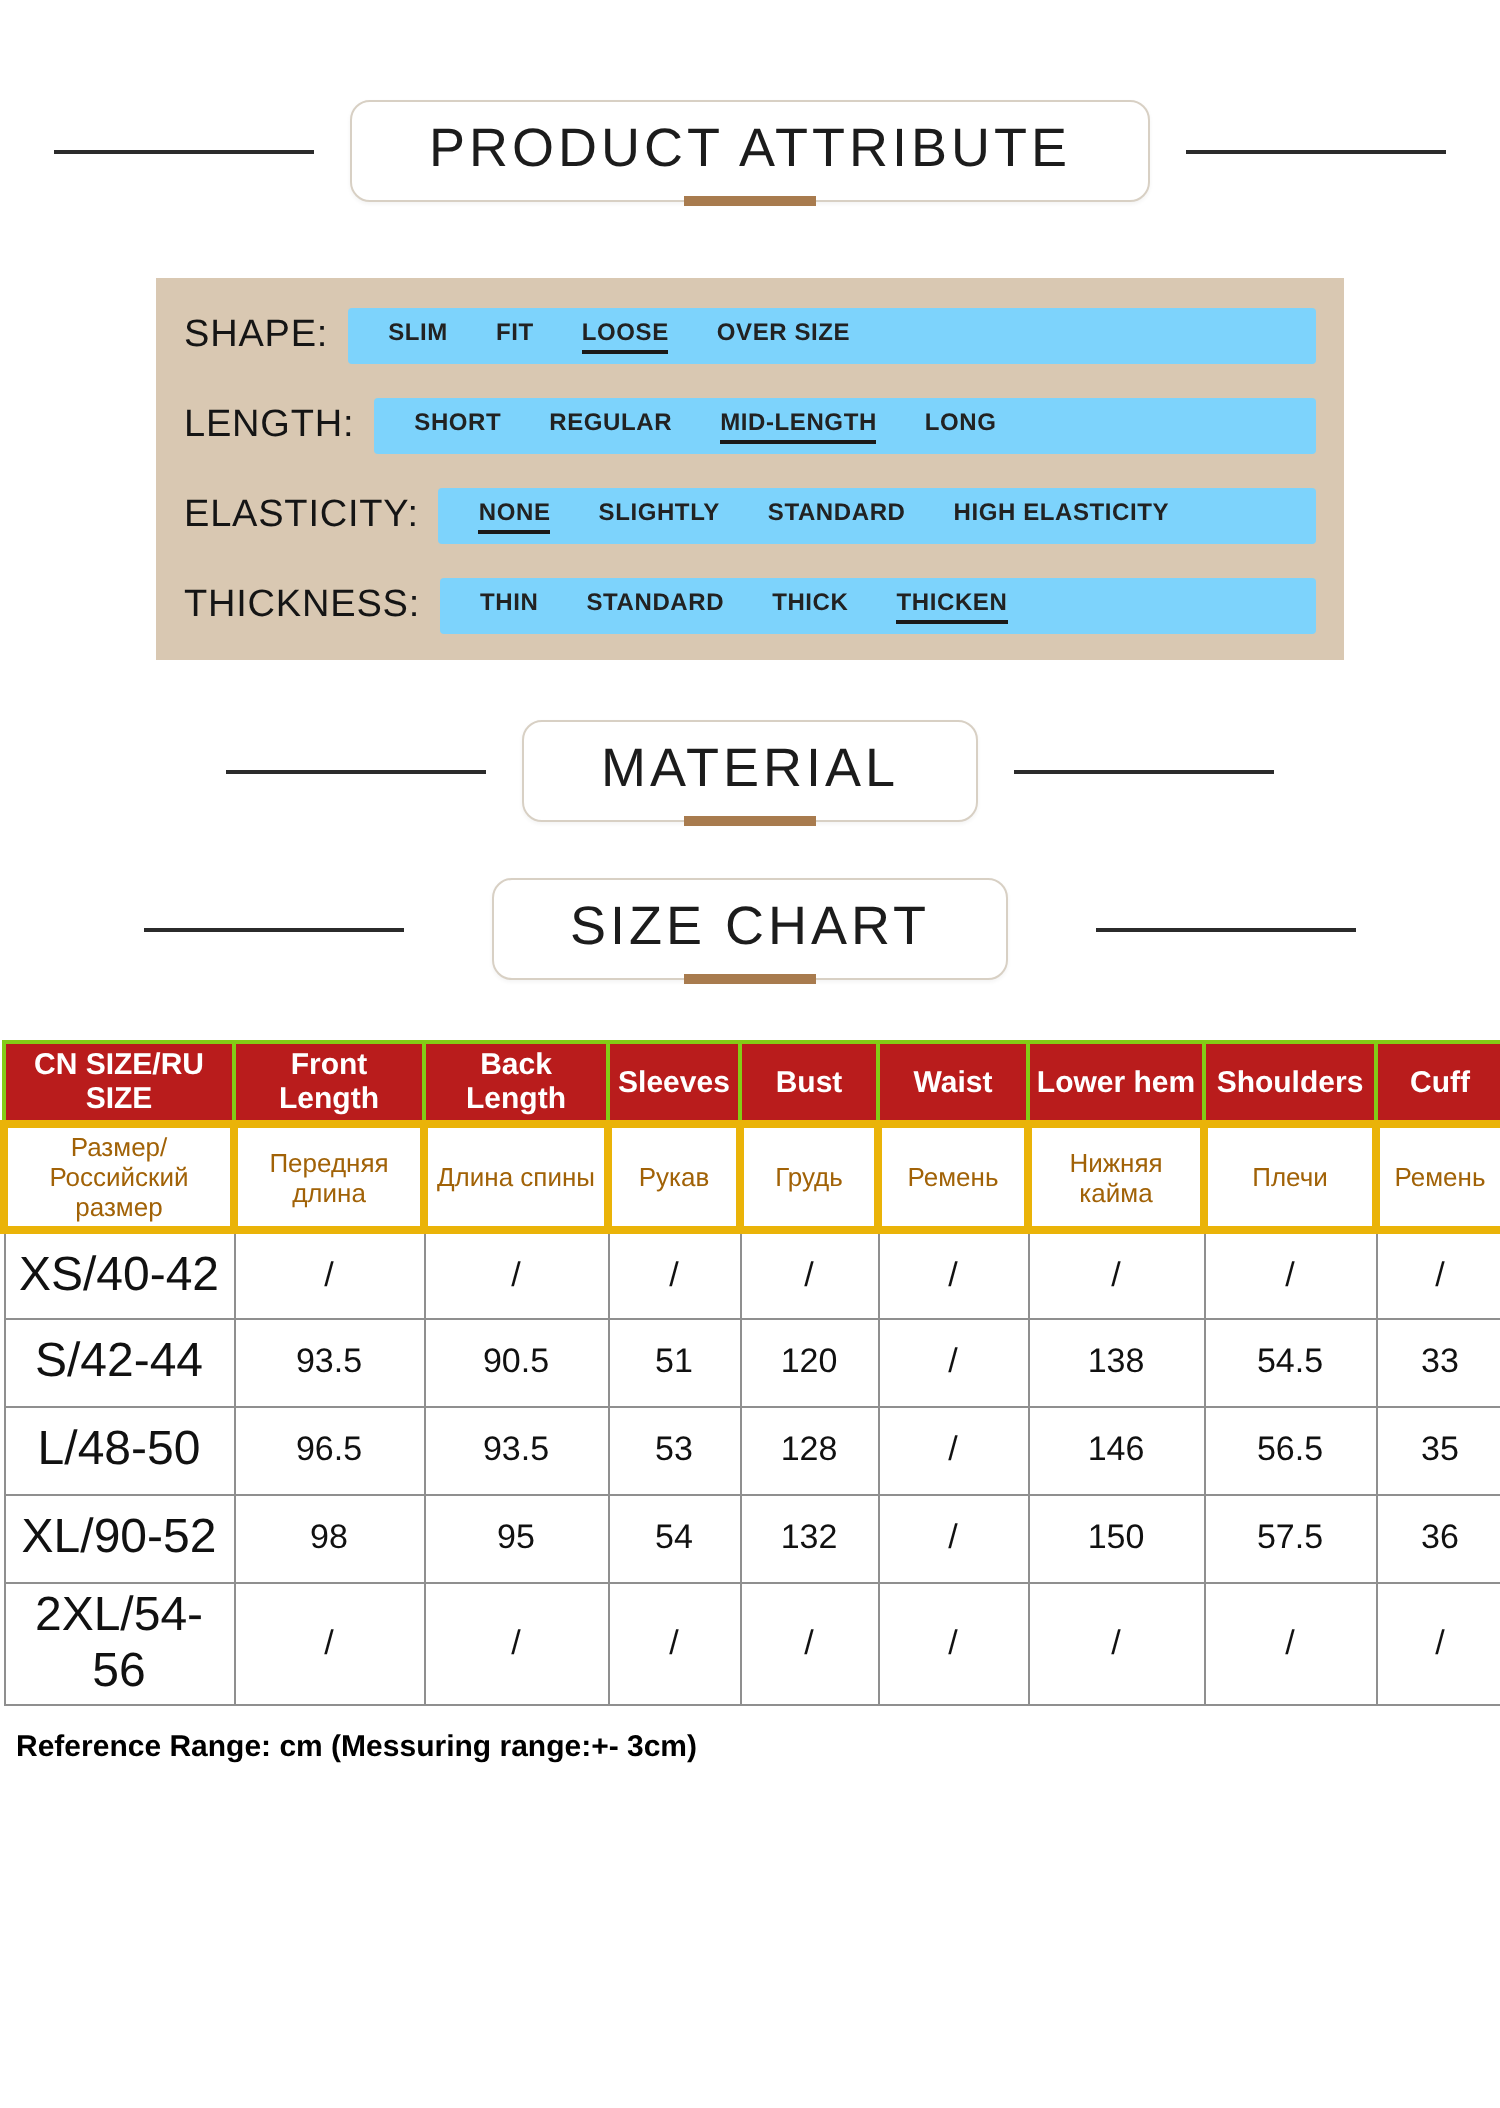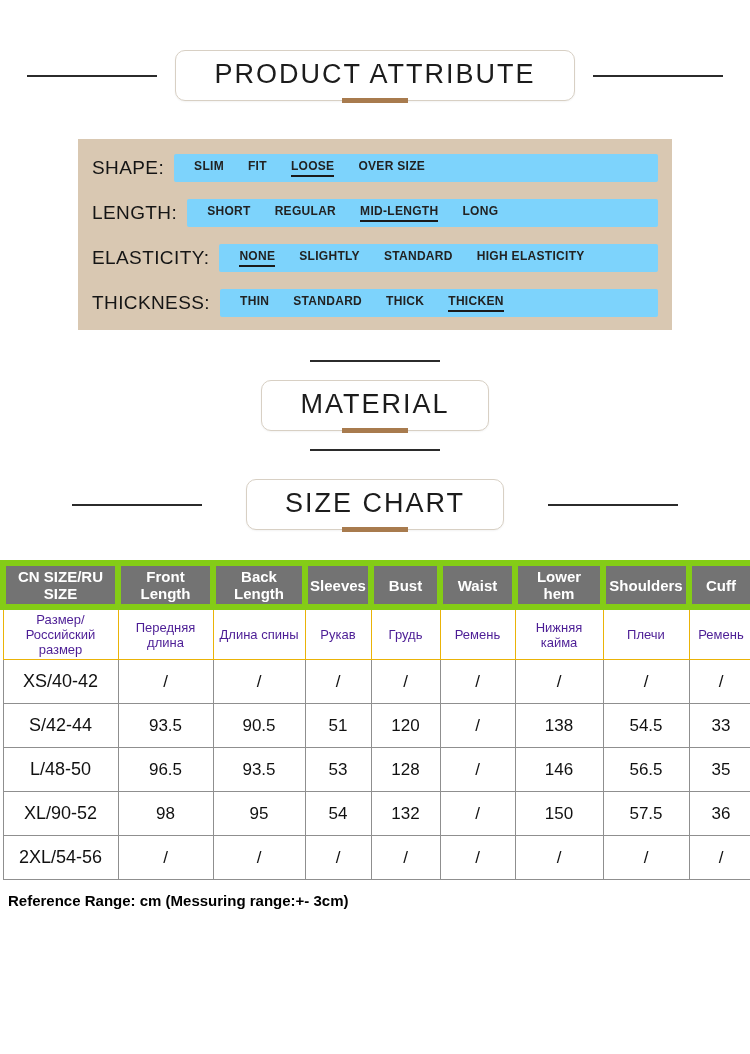--- a/index.html
+++ b/index.html
@@ -15,21 +15,21 @@
   .title-box{
     position:relative;background:#fff;border:1px solid #d8d0c4;border-radius:10px;
     padding:8px 38px 10px 38px;font-size:27px;font-weight:500;letter-spacing:2px;
     color:#1c1c1c;box-shadow:0 1px 2px rgba(0,0,0,0.05);white-space:nowrap;
   }
   .title-accent{
     position:absolute;left:50%;transform:translateX(-50%);bottom:-3px;
     width:66px;height:5px;background:#a87b4e;
   }
   #title-product-attribute{margin-top:50px;}
-  #title-material{margin-top:30px;flex-direction:column;}
+  #title-material{margin-top:30px;}
   #title-size-chart{margin-top:28px;gap:44px;}
 
   
   .attr-panel{
     width:594px;margin:38px auto 0 auto;background:#d9c8b2;
     padding:15px 14px 13px 14px;box-sizing:border-box;
   }
   .attr-row{display:flex;align-items:center;margin-bottom:17px;}
   .attr-row:last-child{margin-bottom:0;}
   .attr-label{
@@ -52,32 +52,32 @@
 
   
   .size-table{
     width:750px;margin-top:30px;border-collapse:collapse;table-layout:fixed;
   }
   .size-table th,.size-table td{
     text-align:center;vertical-align:middle;padding:2px;box-sizing:border-box;
     overflow:hidden;
   }
   .hdr-en th{
-    background:#737373;color:#ffffff;font-size:15px;font-weight:700;
-    height:39px;border:6px solid #84cc16;line-height:17px;
+    background:#b91c1c;color:#ffffff;font-size:15px;font-weight:700;
+    height:39px;border:2px solid #84cc16;line-height:17px;
   }
   .hdr-ru td{
-    background:#ffffff;color:#4c1d95;font-size:13px;font-weight:400;
-    height:43px;border:1px solid #eab308;line-height:15px;margin-left:20px;
+    background:#ffffff;color:#a16207;font-size:13px;font-weight:400;
+    height:43px;border:4px solid #eab308;line-height:15px;margin-left:20px;
   }
   .size-table tbody td{
     background:#ffffff;border:1px solid #8f8f8f;height:44px;
     font-size:17px;color:#111;
   }
-  .size-table tbody td.size-cell{font-size:18px;}
+  .size-table tbody td.size-cell{font-size:24px;}
 
   
   .notes{margin:12px 0 0 8px;}
   .note{font-weight:700;color:#000;}
   .note-en{font-size:15px;margin-bottom:9px;}
 </style>
 </head>
 <body>
 
 <div class="page">

